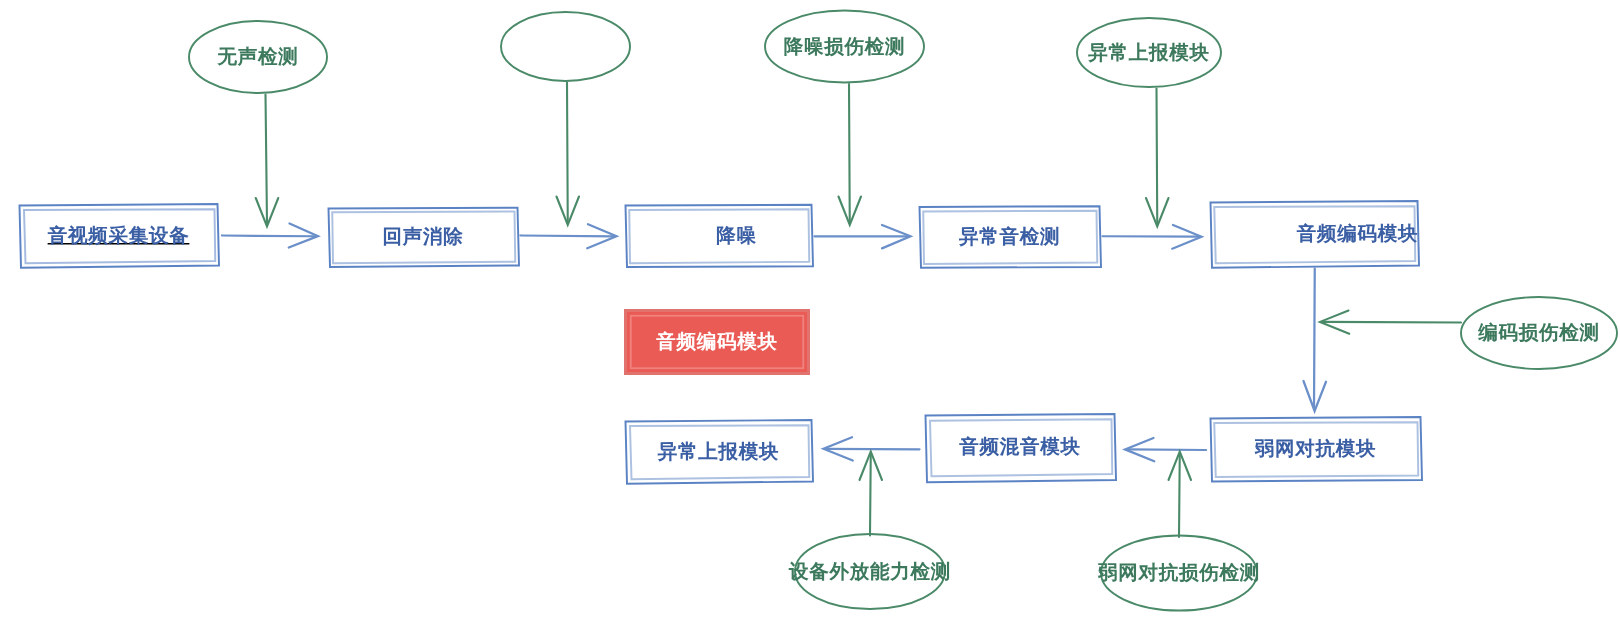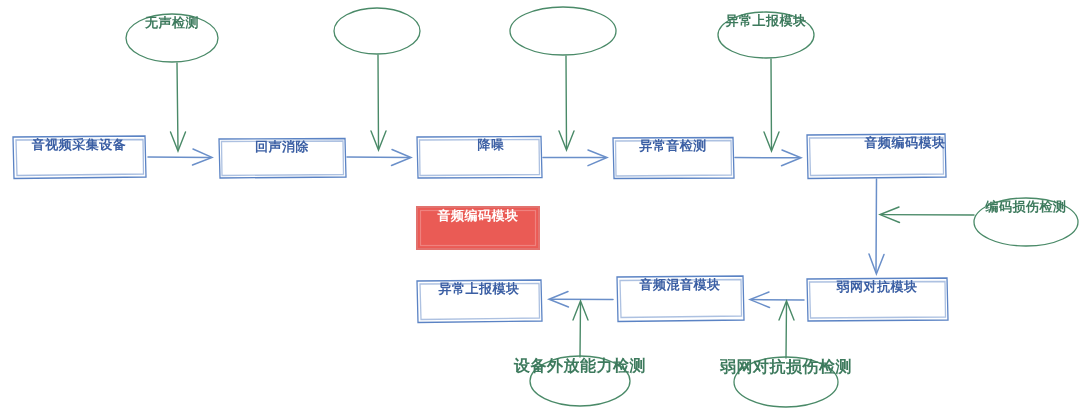--- a/index.html
+++ b/index.html
@@ -1,29 +1,29 @@
 <!DOCTYPE html>
 <html><head>
 <meta charset="utf-8">
 <style>
   html,body{margin:0;padding:0;background:#ffffff;}
   body{
     font-family:"Liberation Sans","DejaVu Sans",sans-serif;
     width:1080px;height:419px;overflow:hidden;position:relative;
   }
   #canvas{position:absolute;left:0;top:0;width:1080px;height:419px;}
-  .node{position:absolute;box-sizing:border-box;display:flex;align-items:flex-start;justify-content:center;}
+  .node{position:absolute;box-sizing:border-box;display:flex;align-items:center;justify-content:center;}
   .node-label{
     font-size:13px;font-weight:bold;letter-spacing:.5px;white-space:nowrap;
     position:relative;z-index:3;
   }
   .proc .node-label{color:#3b5fa4;}
   .alert .node-label{color:#ffffff;}
   .detect .node-label{color:#3d7a5d;font-weight:bold;}
-  .detect.small .node-label{font-size:16px;}
+  .detect.small .node-label{font-size:13px;}
   svg{position:absolute;left:0;top:0;overflow:visible;}
   .sketch{fill:none;}
 </style>
 </head>
 <body>
 
 <div id="canvas">
 
   <svg width="1080" height="419">
     <g stroke="#6a8fc9" stroke-width="1.5" stroke-linecap="round" class="sketch">
@@ -102,21 +102,21 @@
       <ellipse cx="172" cy="38" rx="46" ry="24"></ellipse>
       <ellipse cx="377" cy="31" rx="43" ry="23"></ellipse>
       <ellipse cx="563" cy="31" rx="53" ry="24"></ellipse>
       <ellipse cx="766" cy="35" rx="48" ry="23"></ellipse>
       <ellipse cx="1026" cy="222" rx="52" ry="24"></ellipse>
       <ellipse cx="580" cy="381" rx="50" ry="25"></ellipse>
       <ellipse cx="786" cy="382" rx="52" ry="25"></ellipse>
     </g>
   </svg>
 
-  <div class="node proc" style="left:12px;top:136px;width:134px;height:42px;">
+  <div class="node proc" style="left:12px;top:136px;width:134px;height:42px;text-decoration:underline;">
     <span class="node-label">音视频采集设备</span>
   </div>
   <div class="node proc" style="left:218px;top:138px;width:128px;height:40px;">
     <span class="node-label">回声消除</span>
   </div>
   <div class="node proc" style="left:428px;top:136px;width:126px;height:42px;">
     <span class="node-label">降噪</span>
   </div>
   <div class="node proc" style="left:612px;top:137px;width:122px;height:42px;">
     <span class="node-label">异常音检测</span>
@@ -134,20 +134,23 @@
     <span class="node-label">异常上报模块</span>
   </div>
 
   <div class="node alert" style="left:417px;top:207px;width:122px;height:42px;">
     <span class="node-label">音频编码模块</span>
   </div>
 
   <div class="node detect" style="left:126px;top:14px;width:92px;height:48px;">
     <span class="node-label">无声检测</span>
   </div>
+  <div class="node detect" style="left:510px;top:7px;width:106px;height:48px;">
+    <span class="node-label">降噪损伤检测</span>
+  </div>
   <div class="node detect" style="left:718px;top:12px;width:96px;height:46px;">
     <span class="node-label">异常上报模块</span>
   </div>
   <div class="node detect" style="left:974px;top:198px;width:104px;height:48px;">
     <span class="node-label">编码损伤检测</span>
   </div>
   <div class="node detect small" style="left:530px;top:356px;width:100px;height:50px;">
     <span class="node-label">设备外放能力检测</span>
   </div>
   <div class="node detect small" style="left:734px;top:357px;width:104px;height:50px;">

